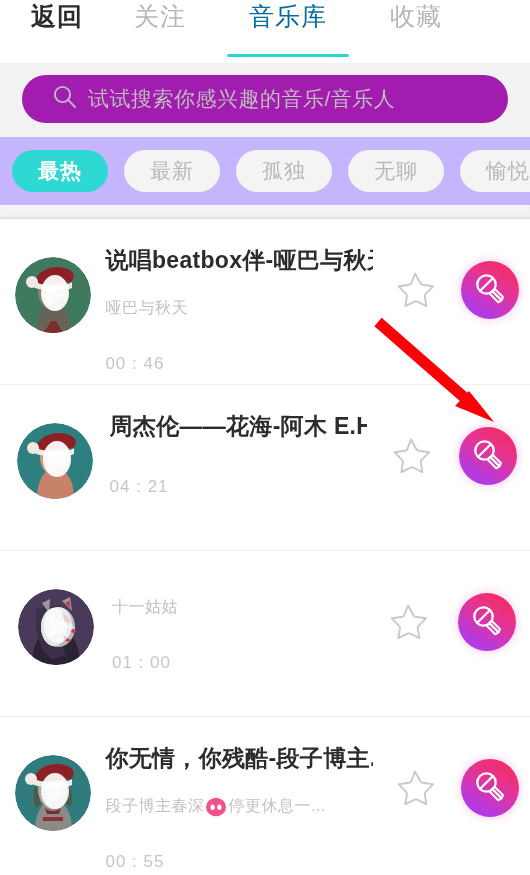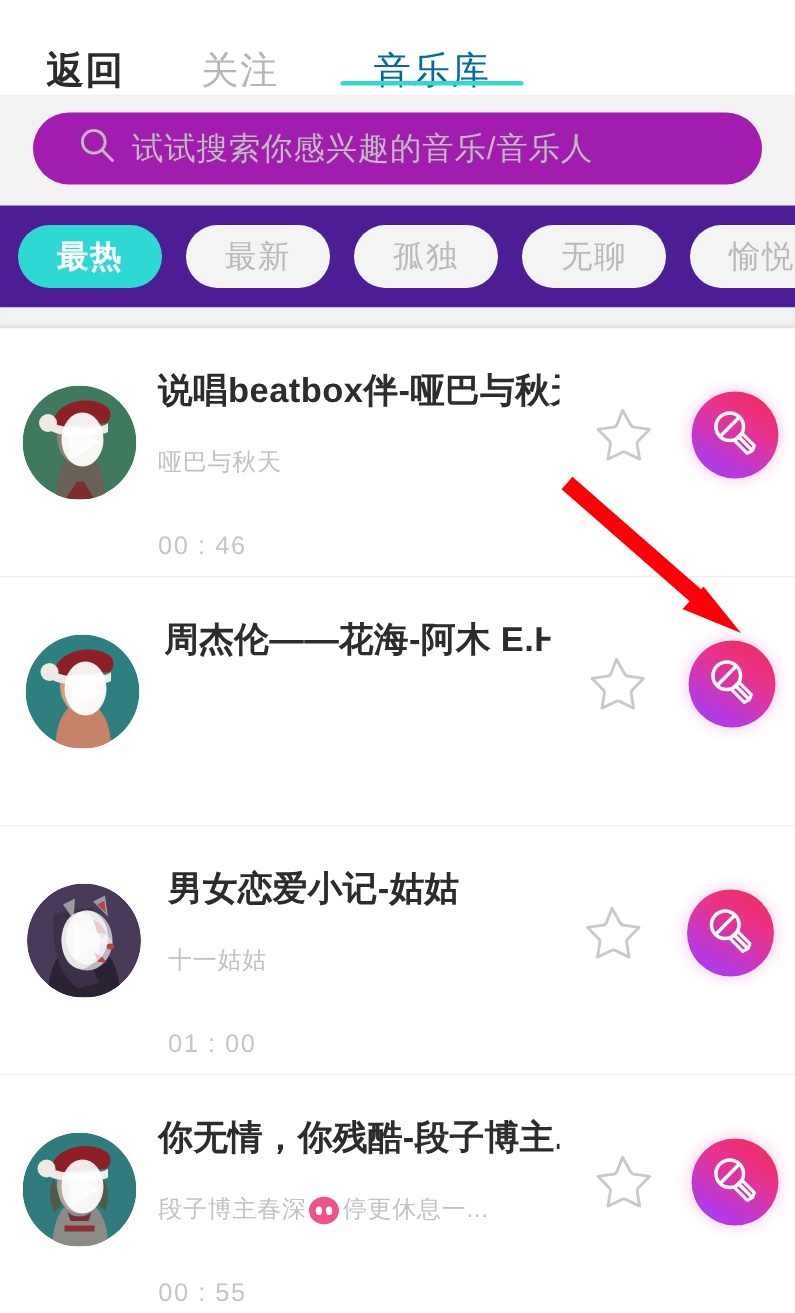--- a/index.html
+++ b/index.html
@@ -29,21 +29,21 @@
     align-items: center;
     padding-left: 14px;
   }
   .tab {
     font-size: 25px;
     letter-spacing: 1px;
     color: #b6b6b6;
     position: relative;
     height: 63px;
     display: flex;
-    align-items: flex-end;
+    align-items: flex-start;
     justify-content: center;
   }
   .tab-back {
     color: #2b2b2b;
     font-weight: bold;
     width: 86px;
   }
   .tab-follow { width: 120px; }
   .tab-library { width: 136px; }
   .tab-fav { width: 120px; }
@@ -76,21 +76,21 @@
   .search-icon { flex: 0 0 auto; display: block; margin-right: 10px; }
   .search-ph {
     font-size: 21px;
     color: #bdbdbd;
     letter-spacing: 0.5px;
     white-space: nowrap;
   }
 
   
   .chips-wrap {
-    background: #4c1d95;
+    background: #c4b5fd;
     height: 68px;
     display: flex;
     align-items: center;
     padding-left: 12px;
     overflow: hidden;
   }
   .chip {
     flex: 0 0 auto;
     height: 42px;
     min-width: 96px;
@@ -213,20 +213,23 @@
   <div class="tabbar">
     <div class="tab tab-back">
       <span>返回</span>
     </div>
     <div class="tab tab-follow">
       <span>关注</span>
     </div>
     <div class="tab tab-library active">
       <span>音乐库</span>
       <span class="tab-underline"></span>
+    </div>
+    <div class="tab tab-fav">
+      <span>收藏</span>
     </div>
   </div>
 
   <div class="search-wrap">
     <div class="search-box">
       <span class="search-icon">
         <svg width="26" height="26" viewBox="0 0 26 26">
           <circle cx="10.5" cy="10.5" r="7.6" fill="none" stroke="#bdbdbd" stroke-width="1.9"></circle>
           <line x1="16.2" y1="16.2" x2="23" y2="23" stroke="#bdbdbd" stroke-width="1.9" stroke-linecap="round"></line>
         </svg>
@@ -312,20 +315,21 @@
             <path d="M19 24 C23 10 45 6 56 14 C60 17 59 23 56 25 L21 28 Z" fill="#8e1f26"></path>
             <path d="M19 24 C21 29 52 30 57 25 L57 31 C50 35 21 34 18 30 Z" fill="#efeae4"></path>
             <circle cx="16" cy="25" r="6" fill="#efeae4"></circle>
             <ellipse cx="40" cy="36" rx="14" ry="18" fill="#ffffff" opacity="0.93"></ellipse>
             <path d="M31 26 L31 50 L52 38 Z" fill="#ffffff" opacity="0.62"></path>
           </svg>
         </div>
       </div>
       <div class="meta">
         <div class="song-title">周杰伦——花海-阿木  E.H</div>
+        <div class="song-dur">04 : 21</div>
       </div>
       <div class="star-cell">
         <span>
           <svg width="40" height="38" viewBox="0 0 40 38">
             <path d="M20 4.5 L25.4 14.2 C25.9 15.1 26.6 15.6 27.6 15.8 L38 17.3 L30.6 24.8 C29.9 25.5 29.6 26.4 29.8 27.4 L31.4 37.2 L22.1 32.6 C21.3 32.2 20.4 32.2 19.6 32.6 L10.3 37.2 L11.9 27.4 C12.1 26.4 11.8 25.5 11.1 24.8 L3.7 17.3 L14.1 15.8 C15.1 15.6 15.8 15.1 16.3 14.2 Z" fill="none" stroke="#c9c9c9" stroke-width="1.9" stroke-linejoin="round"></path>
           </svg>
         </span>
       </div>
       <div class="mic-cell">
         <div class="mic-btn">
@@ -356,21 +360,20 @@
             <path d="M52 34 C57 36 58 40 56 43 L50 40 Z" fill="#d8d6d8"></path>
             <path d="M44 24 C49 26 52 30 53 34 L47 33 Z" fill="#c0404a"></path>
             <path d="M45 46 C49 48 52 50 53 53 L47 52 Z" fill="#c0404a"></path>
             <ellipse cx="55.5" cy="42" rx="2.6" ry="2" fill="#c0404a"></ellipse>
             <ellipse cx="40" cy="36" rx="14" ry="18" fill="#ffffff" opacity="0.72"></ellipse>
             <path d="M31 26 L31 50 L52 38 Z" fill="#ffffff" opacity="0.55"></path>
           </svg>
         </div>
       </div>
       <div class="meta">
-        <div class="song-title">男女恋爱小记-姑姑</div>
         <div class="song-artist">
           <span>十一姑姑</span>
         </div>
         <div class="song-dur">01 : 00</div>
       </div>
       <div class="star-cell">
         <span>
           <svg width="40" height="38" viewBox="0 0 40 38">
             <path d="M20 4.5 L25.4 14.2 C25.9 15.1 26.6 15.6 27.6 15.8 L38 17.3 L30.6 24.8 C29.9 25.5 29.6 26.4 29.8 27.4 L31.4 37.2 L22.1 32.6 C21.3 32.2 20.4 32.2 19.6 32.6 L10.3 37.2 L11.9 27.4 C12.1 26.4 11.8 25.5 11.1 24.8 L3.7 17.3 L14.1 15.8 C15.1 15.6 15.8 15.1 16.3 14.2 Z" fill="none" stroke="#c9c9c9" stroke-width="1.9" stroke-linejoin="round"></path>
           </svg>

